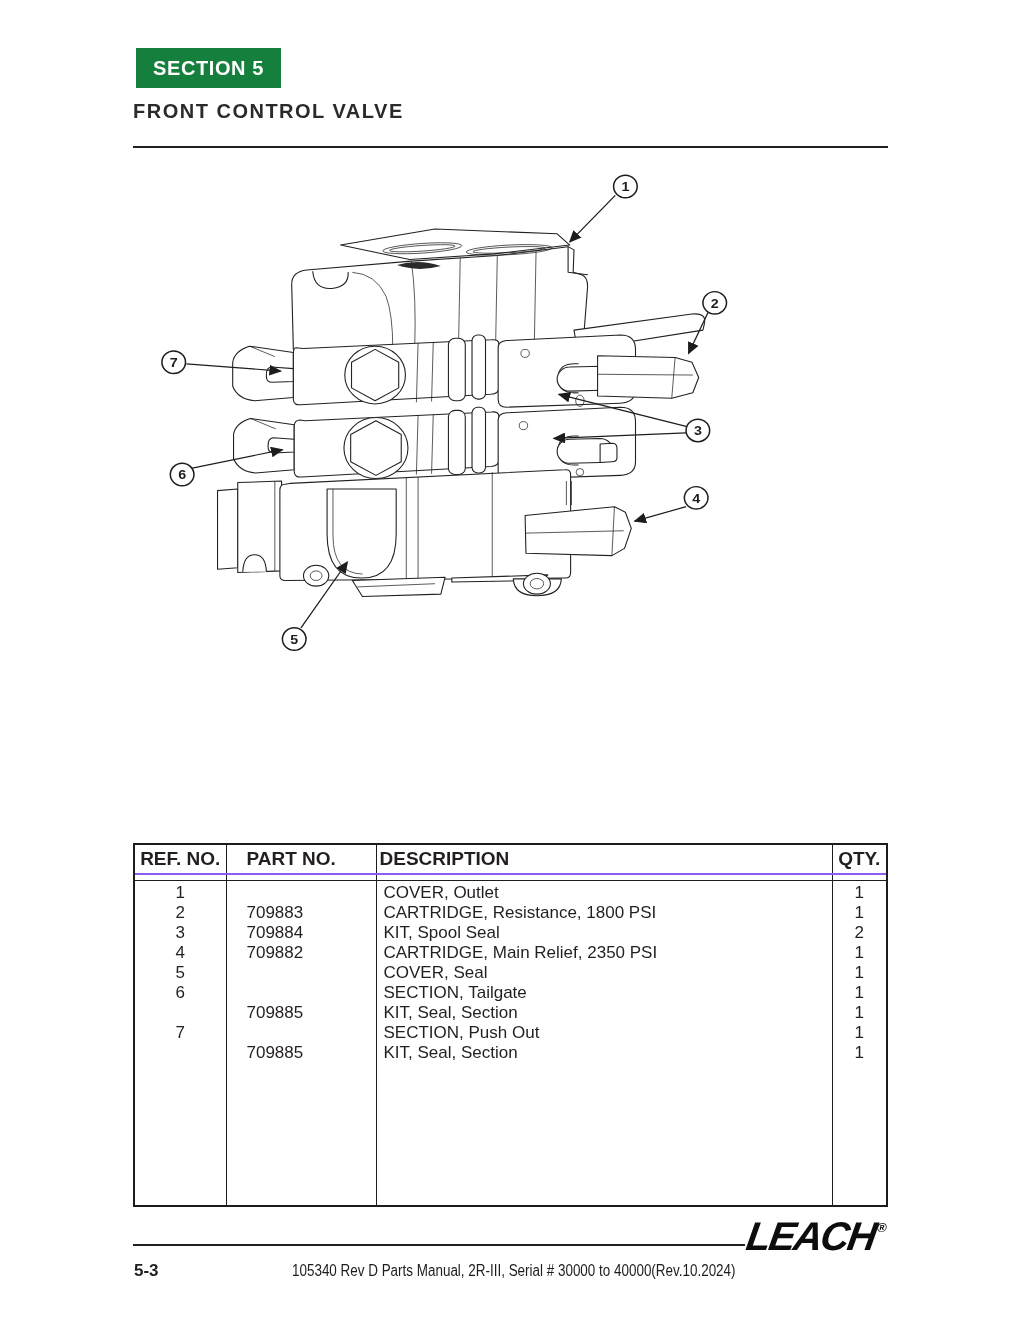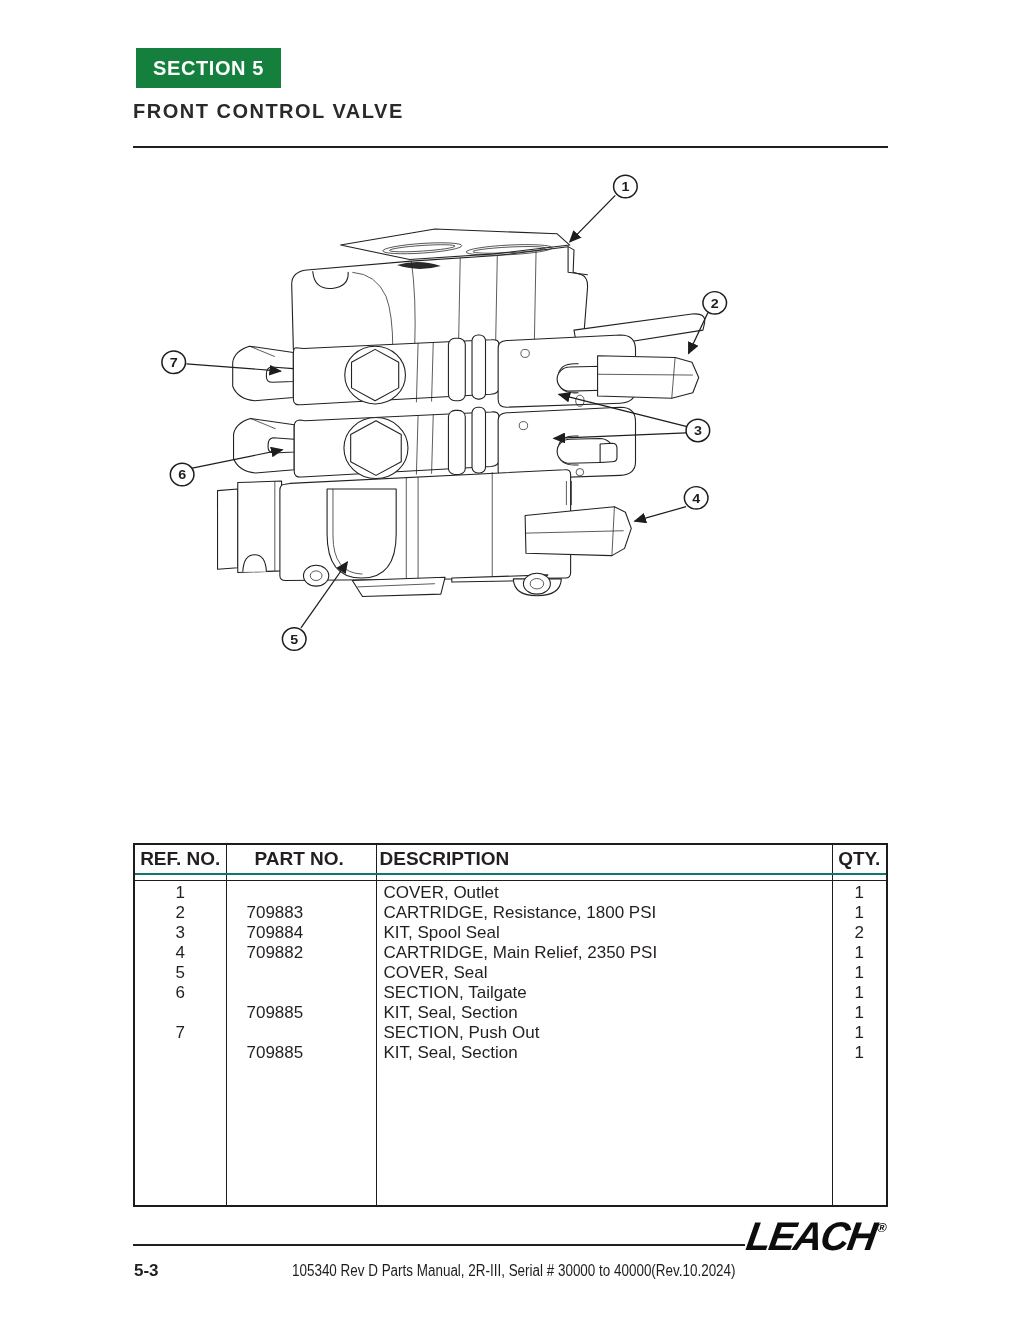--- a/index.html
+++ b/index.html
@@ -23,27 +23,27 @@
   .diagram svg{display:block;}
 
   
   .table-wrap{
     position:absolute;left:133px;top:843px;width:755px;height:364px;
     border:2px solid #1c1c1c;box-sizing:border-box;background:#fff;
   }
   .table-wrap .dbl{position:absolute;left:0;right:0;top:35px;height:1px;background:#1c1c1c;}
   table.parts{border-collapse:collapse;table-layout:fixed;width:751px;height:360px;}
   table.parts th{
-    font-size:19px;font-weight:bold;height:28px;border-bottom:2px solid #0f766e;
+    font-size:19px;font-weight:bold;height:28px;border-bottom:2px solid #8b5cf6;
     border-right:1px solid #1c1c1c;padding:0 2px;white-space:nowrap;overflow:hidden;
   }
   table.parts th:last-child,table.parts td:last-child{border-right:none;}
   table.parts th.c,table.parts td.c{text-align:center;}
   table.parts th.l{text-align:left;}
-  table.parts th.pl{padding-left:28px;}
+  table.parts th.pl{padding-left:20px;}
   table.parts th.dl{padding-left:3px;}
   table.parts td{
     font-size:17px;height:20px;line-height:20px;border-right:1px solid #1c1c1c;
     padding:0;white-space:nowrap;overflow:hidden;vertical-align:middle;
   }
   table.parts td.part{padding-left:20px;}
   table.parts td.desc{padding-left:7px;}
   table.parts tr.spacer td{height:8px;line-height:8px;}
   table.parts tr.filler td{height:auto;}
 

